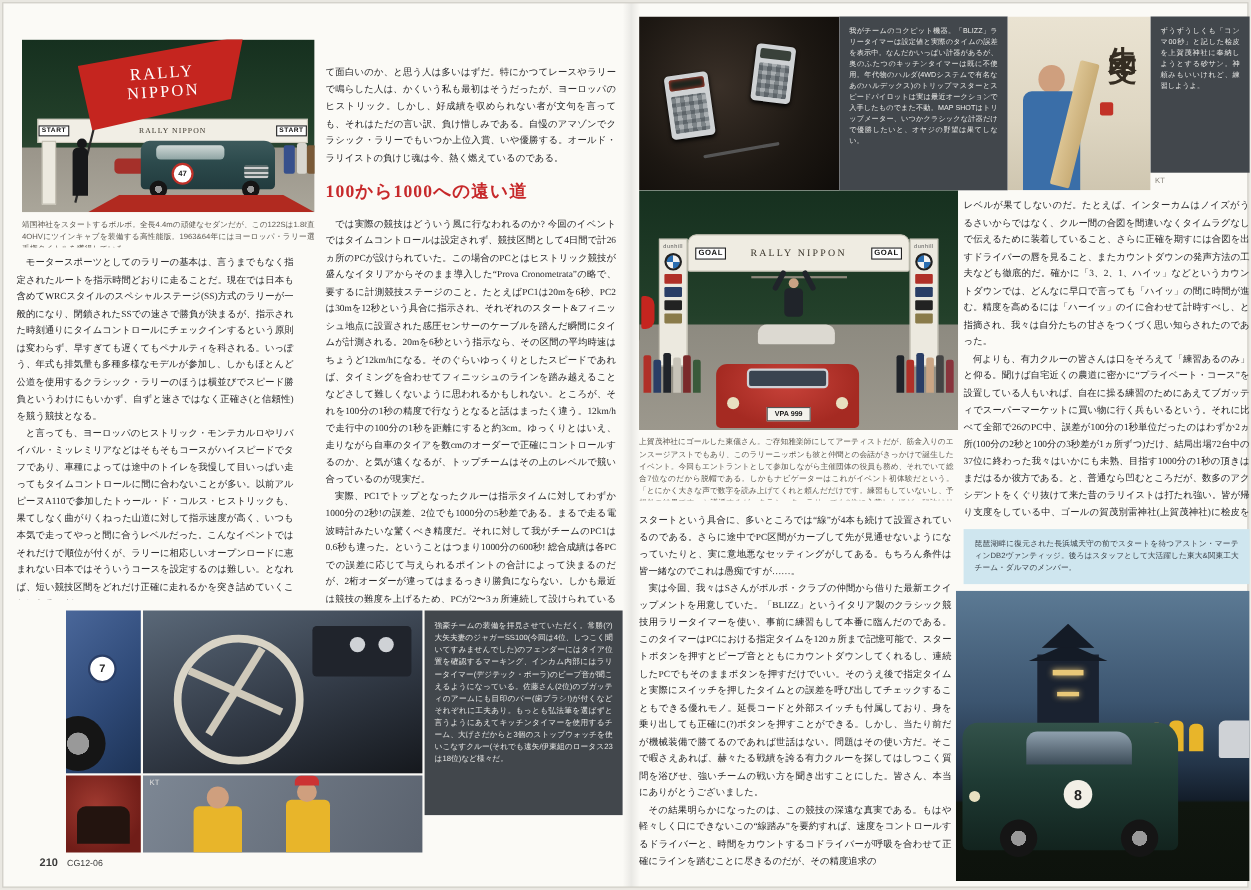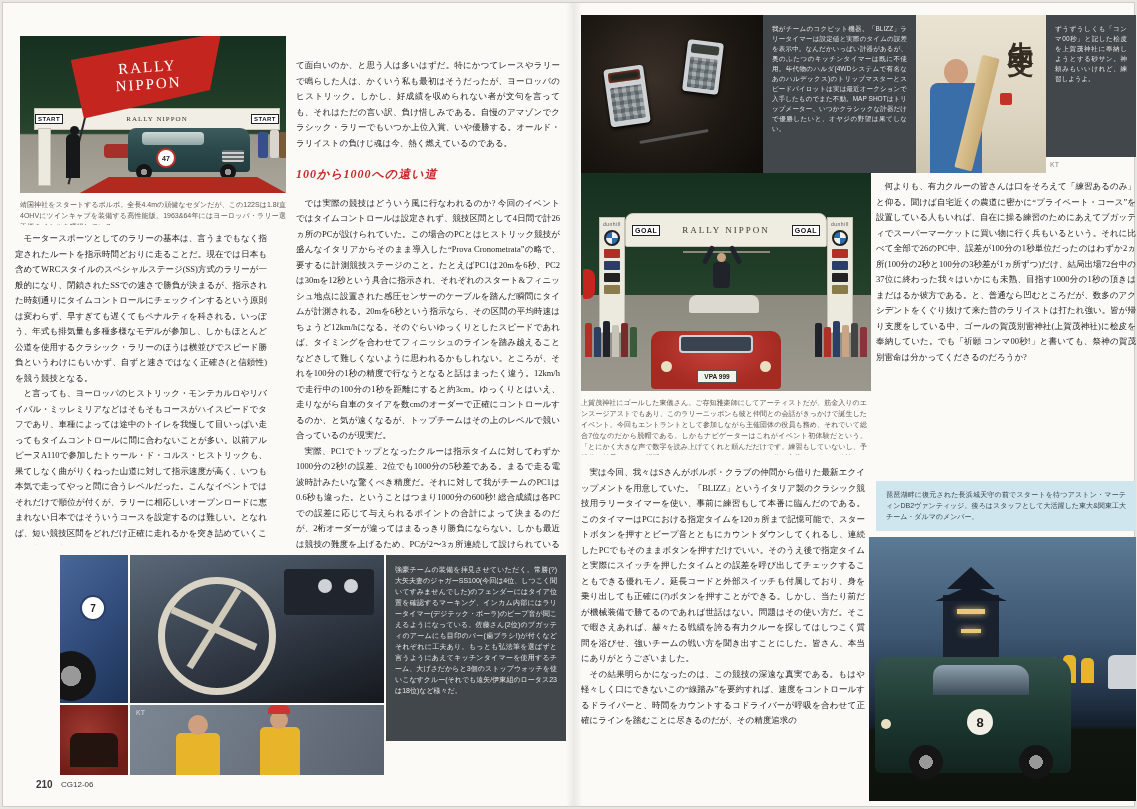--- a/index.html
+++ b/index.html
@@ -12,22 +12,22 @@
   .abs{position:absolute;}
   .photo{position:absolute;overflow:hidden;}
   .body-txt{font-size:8.5px;line-height:15.5px;text-align:justify;color:#1d1d20;overflow:hidden;}
   .body-txt p{margin:0;}
   .body-txt p.ind{text-indent:1em;}
   .cap{font-family:"Liberation Sans","DejaVu Sans",sans-serif;font-size:7px;line-height:11px;
        color:#5a564e;text-align:justify;overflow:hidden;}
   .panel{position:absolute;background:#42474c;color:#e9e9e7;
          font-family:"Liberation Sans","DejaVu Sans",sans-serif;font-size:6.5px;line-height:10px;
          padding:9px 9px;text-align:justify;overflow:hidden;box-sizing:border-box;}
-  .heading{color:#c7292b;font-size:12px;font-weight:bold;letter-spacing:1px;margin:16px 0 13px 0;
-           font-family:"Liberation Serif","DejaVu Serif",serif;font-style:italic;}
+  .heading{color:#c7292b;font-size:16px;font-weight:bold;letter-spacing:1px;margin:16px 0 13px 0;
+           font-family:"Liberation Serif","DejaVu Serif",serif;}
   .bluebox{position:absolute;background:#cfe6ef;color:#3a4048;
            font-family:"Liberation Sans","DejaVu Sans",sans-serif;font-size:7px;line-height:11px;
            padding:8px 10px;text-align:justify;box-sizing:border-box;overflow:hidden;}
   .footer{position:absolute;font-family:"Liberation Sans","DejaVu Sans",sans-serif;color:#3a3a3a;}
   .credit{position:absolute;font-family:"Liberation Sans","DejaVu Sans",sans-serif;font-size:7px;color:#ddd;}
   
   .trees{position:absolute;inset:0;background:linear-gradient(180deg,#16301f 0%,#23402a 52%,#2a4530 62%,#9a958a 63%,#aaa69a 100%);}
   .arch-bar{position:absolute;background:#f1eee5;border:1px solid #c9c5b8;display:flex;align-items:center;justify-content:space-between;}
   .sign{background:#fff;border:1px solid #222;color:#111;font-family:"Liberation Sans","DejaVu Sans",sans-serif;
         font-weight:bold;font-size:6px;padding:1px 2px;letter-spacing:.5px;}
@@ -258,25 +258,27 @@
       <div class="abs" style="left:10px;top:30px;width:11px;height:11px;border-radius:50%;background:#e8e0c0;"></div>
       <div class="abs" style="right:10px;top:30px;width:11px;height:11px;border-radius:50%;background:#e8e0c0;"></div>
       <div class="plate" style="left:46px;bottom:6px;width:38px;height:11px;font-size:6.5px;">VPA 999</div>
     </div>
     <div class="blob" style="left:2px;top:96px;width:12px;height:30px;background:#c5251f;border-radius:2px 8px 8px 2px;"></div>
   </div>
 
   <div class="cap abs" style="left:578px;top:394px;width:286px;height:58px;">上賀茂神社にゴールした東儀さん。ご存知雅楽師にしてアーティストだが、筋金入りのエンスージアストでもあり、このラリーニッポンも彼と仲間との会話がきっかけで誕生したイベント。今回もエントラントとして参加しながら主催団体の役員も務め、それでいて総合7位なのだから脱帽である。しかもナビゲーターはこれがイベント初体験だという。「とにかく大きな声で数字を読み上げてくれと頼んだだけです。練習もしていないし、予想外の結果です」と謙遜するが、クラシック・ラリーでも8位に入賞したほど。秘訣はリズム感か??</div>
 
   <div class="body-txt abs" style="left:578px;top:462px;width:284px;height:328px;">
+    <p>スタートという具合に、多いところでは“線”が4本も続けて設置されているのである。さらに途中でPC区間がカーブして先が見通せないようになっていたりと、実に意地悪なセッティングがしてある。もちろん条件は皆一緒なのでこれは愚痴ですが……。</p>
     <p class="ind">実は今回、我々はSさんがボルボ・クラブの仲間から借りた最新エクイップメントを用意していた。「BLIZZ」というイタリア製のクラシック競技用ラリータイマーを使い、事前に練習もして本番に臨んだのである。このタイマーはPCにおける指定タイムを120ヵ所まで記憶可能で、スタートボタンを押すとビープ音とともにカウントダウンしてくれるし、連続したPCでもそのままボタンを押すだけでいい。そのうえ後で指定タイムと実際にスイッチを押したタイムとの誤差を呼び出してチェックすることもできる優れモノ。延長コードと外部スイッチも付属しており、身を乗り出しても正確に(?)ボタンを押すことができる。しかし、当たり前だが機械装備で勝てるのであれば世話はない。問題はその使い方だ。そこで暇さえあれば、赫々たる戦績を誇る有力クルーを探してはしつこく質問を浴びせ、強いチームの戦い方を聞き出すことにした。皆さん、本当にありがとうございました。</p>
     <p class="ind">その結果明らかになったのは、この競技の深遠な真実である。もはや軽々しく口にできないこの“線踏み”を要約すれば、速度をコントロールするドライバーと、時間をカウントするコドライバーが呼吸を合わせて正確にラインを踏むことに尽きるのだが、その精度追求の</p>
   </div>
 
   <div class="body-txt abs" style="left:873px;top:176px;width:260px;height:296px;">
+    <p>レベルが果てしないのだ。たとえば、インターカムはノイズがうるさいからではなく、クルー間の合図を間違いなくタイムラグなしで伝えるために装着していること、さらに正確を期すには合図を出すドライバーの唇を見ること、またカウントダウンの発声方法の工夫なども徹底的だ。確かに「3、2、1、ハイッ」などというカウントダウンでは、どんなに早口で言っても「ハイッ」の間に時間が進む。精度を高めるには「ハーイッ」のイに合わせて計時すべし、と指摘され、我々は自分たちの甘さをつくづく思い知らされたのであった。</p>
     <p class="ind"><span>何よりも、有力クルーの皆さんは口をそろえて「練習あるのみ」と仰る。聞けば自宅近くの農道に密かに“プライベート・コース”を設置している人もいれば、自在に操る練習のためにあえてブガッティでスーパーマーケットに買い物に行く兵もいるという。それに比べて全部で26のPC中、誤差が100分の1秒単位だったのはわずか2ヵ所(100分の2秒と100分の3秒差が1ヵ所ずつ)だけ、結局出場72台中の37位に終わった我々はいかにも未熟、目指す1000分の1秒の頂きはまだはるか彼方である。と、普通なら凹むところだが、数多のアクシデントをくぐり抜けて来た昔のラリイストは打たれ強い。皆が帰り支度をしている中、ゴールの賀茂別雷神社(上賀茂神社)に桧皮を奉納していた。でも「祈願 コンマ00秒!」と書いても、祭神の賀茂別雷命は分かってくださるのだろうか?</span></p>
   </div>
 
   <div class="bluebox" style="left:873px;top:478px;width:260px;height:50px;">琵琶湖畔に復元された長浜城天守の前でスタートを待つアストン・マーティンDB2ヴァンティッジ。後ろはスタッフとして大活躍した東大&amp;関東工大チーム・ダルマのメンバー。</div>
 
   <div class="photo" style="left:866px;top:534px;width:267px;height:264px;">
     <div class="dusk"></div>
     <div class="castle" style="left:74px;top:58px;width:56px;height:70px;"></div>
     <div class="castle-roof" style="left:66px;top:48px;width:72px;height:16px;"></div>
     <div class="castle-roof" style="left:78px;top:30px;width:48px;height:22px;"></div>

